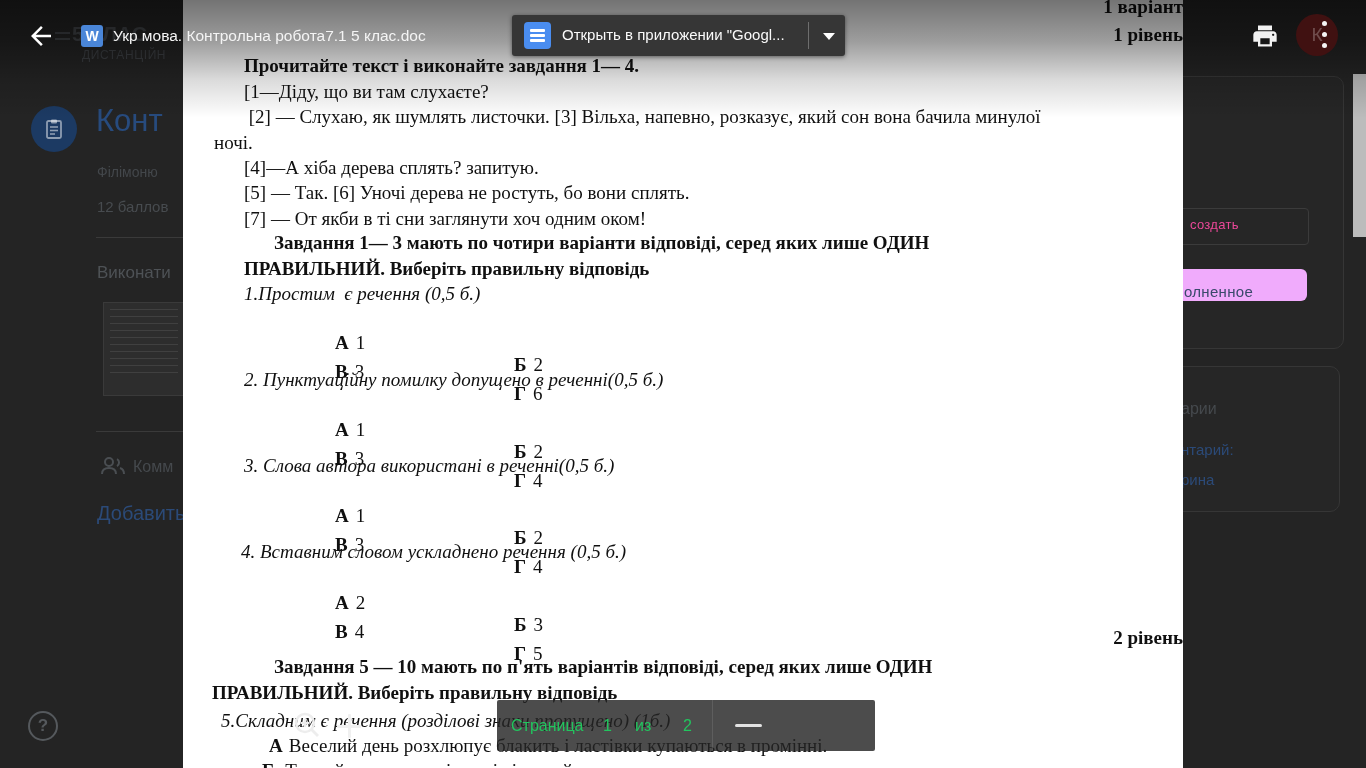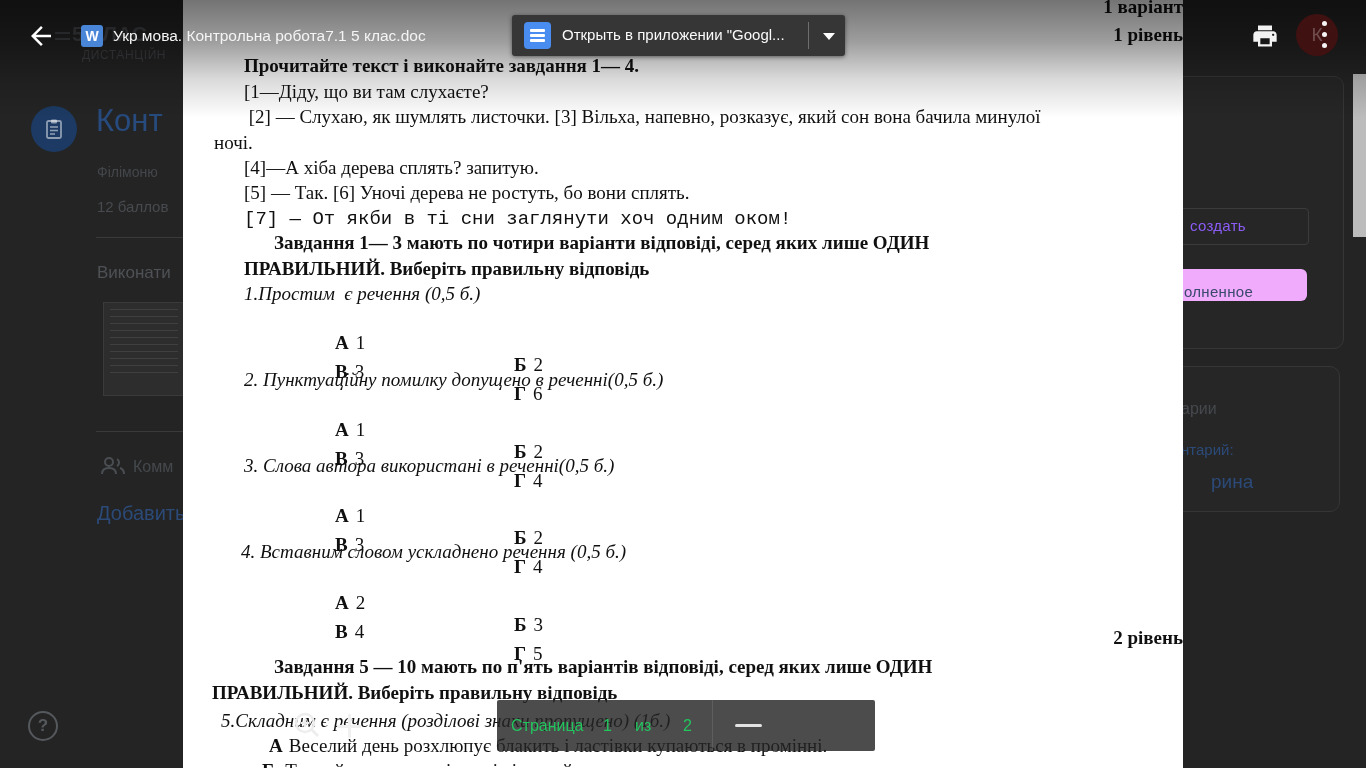--- a/index.html
+++ b/index.html
@@ -28,26 +28,26 @@
   #people-icon{left:99px;top:454px;}
   #addlink-bg{left:97px;top:502px;font-size:20px;color:#2b4a78;}
   #help-btn{left:28px;top:711px;width:26px;height:26px;border:2px solid #55595d;border-radius:50%;
             color:#55595d;font-size:17px;line-height:26px;text-align:center;font-weight:bold;}
 
   
   .bgcard{position:absolute;background:#262626;border:1px solid #363636;}
   #card1{left:1160px;top:76px;width:182px;height:271px;border-radius:10px;}
   #card2{left:1160px;top:366px;width:178px;height:144px;border-radius:10px;}
   #create-btn{left:1156px;top:208px;width:151px;height:35px;border:1px solid #3b3b3b;border-radius:4px;}
-  #create-btn span{position:absolute;left:33px;top:8px;font-size:15px;color:#8b5cf6;letter-spacing:.3px;}
+  #create-btn span{position:absolute;left:33px;top:8px;font-size:13px;color:#ec4899;letter-spacing:.3px;}
   #done-btn{left:1156px;top:269px;width:151px;height:32px;background:#f0abfc;border-radius:6px;}
   #done-btn span{position:absolute;left:28px;top:14px;font-size:15px;color:#39496b;letter-spacing:.3px;}
   #comments2-bg{left:1181px;top:400px;font-size:16px;color:#45494d;}
   #commentlink-bg{left:1181px;top:441px;font-size:15px;color:#2b4a78;}
-  #commentname-bg{left:1211px;top:471px;font-size:19px;color:#2b4a78;}
+  #commentname-bg{left:1181px;top:471px;font-size:15px;color:#2b4a78;}
   #scroll-thumb{left:1353px;top:74px;width:13px;height:163px;background:#bcbcbc;}
 
   
   #doc{position:absolute;left:183px;top:0;width:1000px;height:768px;background:#ffffff;
        font-family:"Liberation Serif",serif;font-size:19px;color:#101010;}
   .ln{position:absolute;white-space:pre;}
   .b{font-weight:bold;}
   .i{font-style:italic;}
   .ctr{left:0;width:100%;text-align:right;}
   .arow{left:0;width:100%;height:24px;}
@@ -160,21 +160,21 @@
   <div id="doc">
     <div class="ln ctr b" style="top:-4px;">1 варіант</div>
     <div class="ln ctr b" style="top:24px;">1 рівень</div>
     <div class="ln b" style="left:61px;top:55px;">Прочитайте текст і виконайте завдання 1— 4.</div>
 
     <div class="ln" style="left:61px;top:81px;">[1—Діду, що ви там слухаєте?</div>
     <div class="ln" style="left:61px;top:106px;"> [2] — Слухаю, як шумлять листочки. [3] Вільха, напевно, розказує, який сон вона бачила минулої</div>
     <div class="ln" style="left:31px;top:132px;">ночі.</div>
     <div class="ln" style="left:61px;top:157px;">[4]—А хіба дерева сплять? запитую.</div>
     <div class="ln" style="left:61px;top:182px;">[5] — Так. [6] Уночі дерева не ростуть, бо вони сплять.</div>
-    <div class="ln" style="left:61px;top:208px;font-family:Liberation Mono, monospace;">[7] — От якби в ті сни заглянути хоч одним оком!</div>
+    <div class="ln" style="left:61px;top:208px;">[7] — От якби в ті сни заглянути хоч одним оком!</div>
 
     <div class="ln b" style="left:91px;top:232px;">Завдання 1— 3 мають по чотири варіанти відповіді, серед яких лише ОДИН</div>
     <div class="ln b" style="left:61px;top:258px;">ПРАВИЛЬНИЙ. Виберіть правильну відповідь</div>
 
     <div class="ln i" style="left:61px;top:283px;">1.Простим  є речення (0,5 б.)</div>
     <div class="ln arow" style="top:310px;">
       <span class="acell c1"><b>А</b><span>1</span></span>
       <span class="acell c2"><b>Б</b><span>2</span></span>
     </div>
     <div class="ln arow" style="top:339px;">

